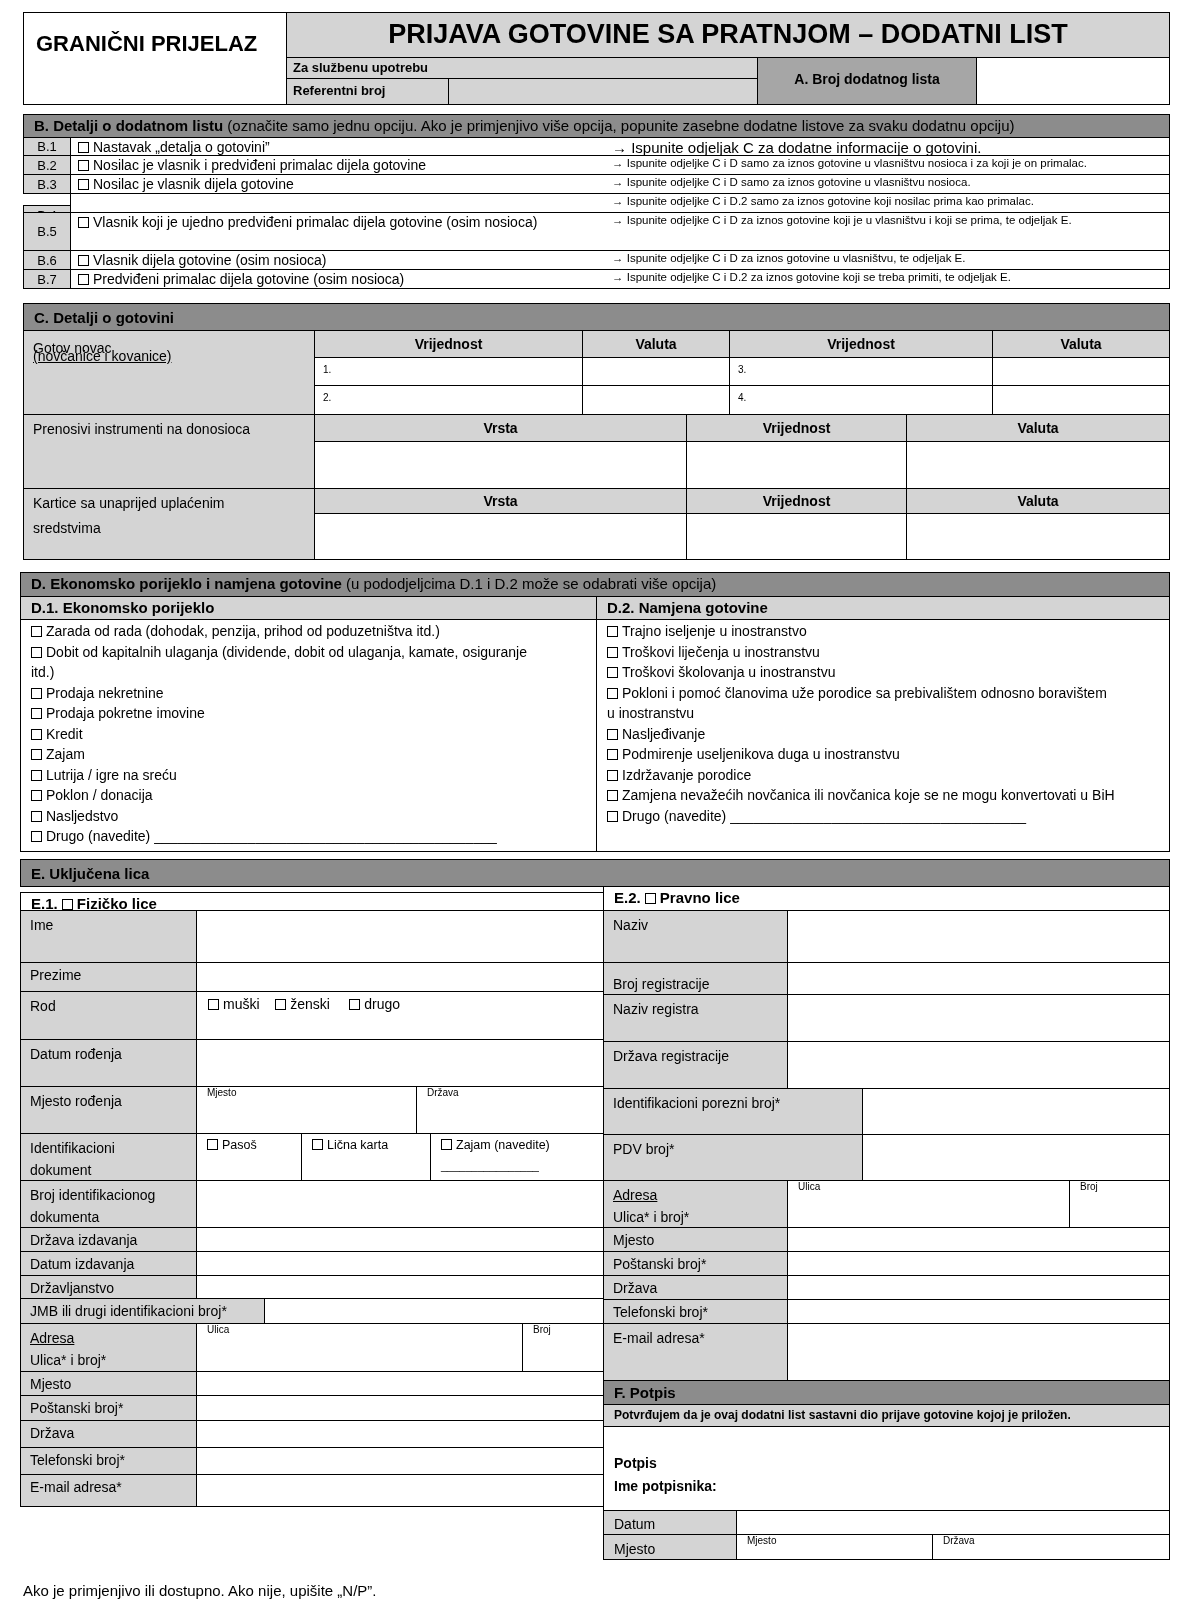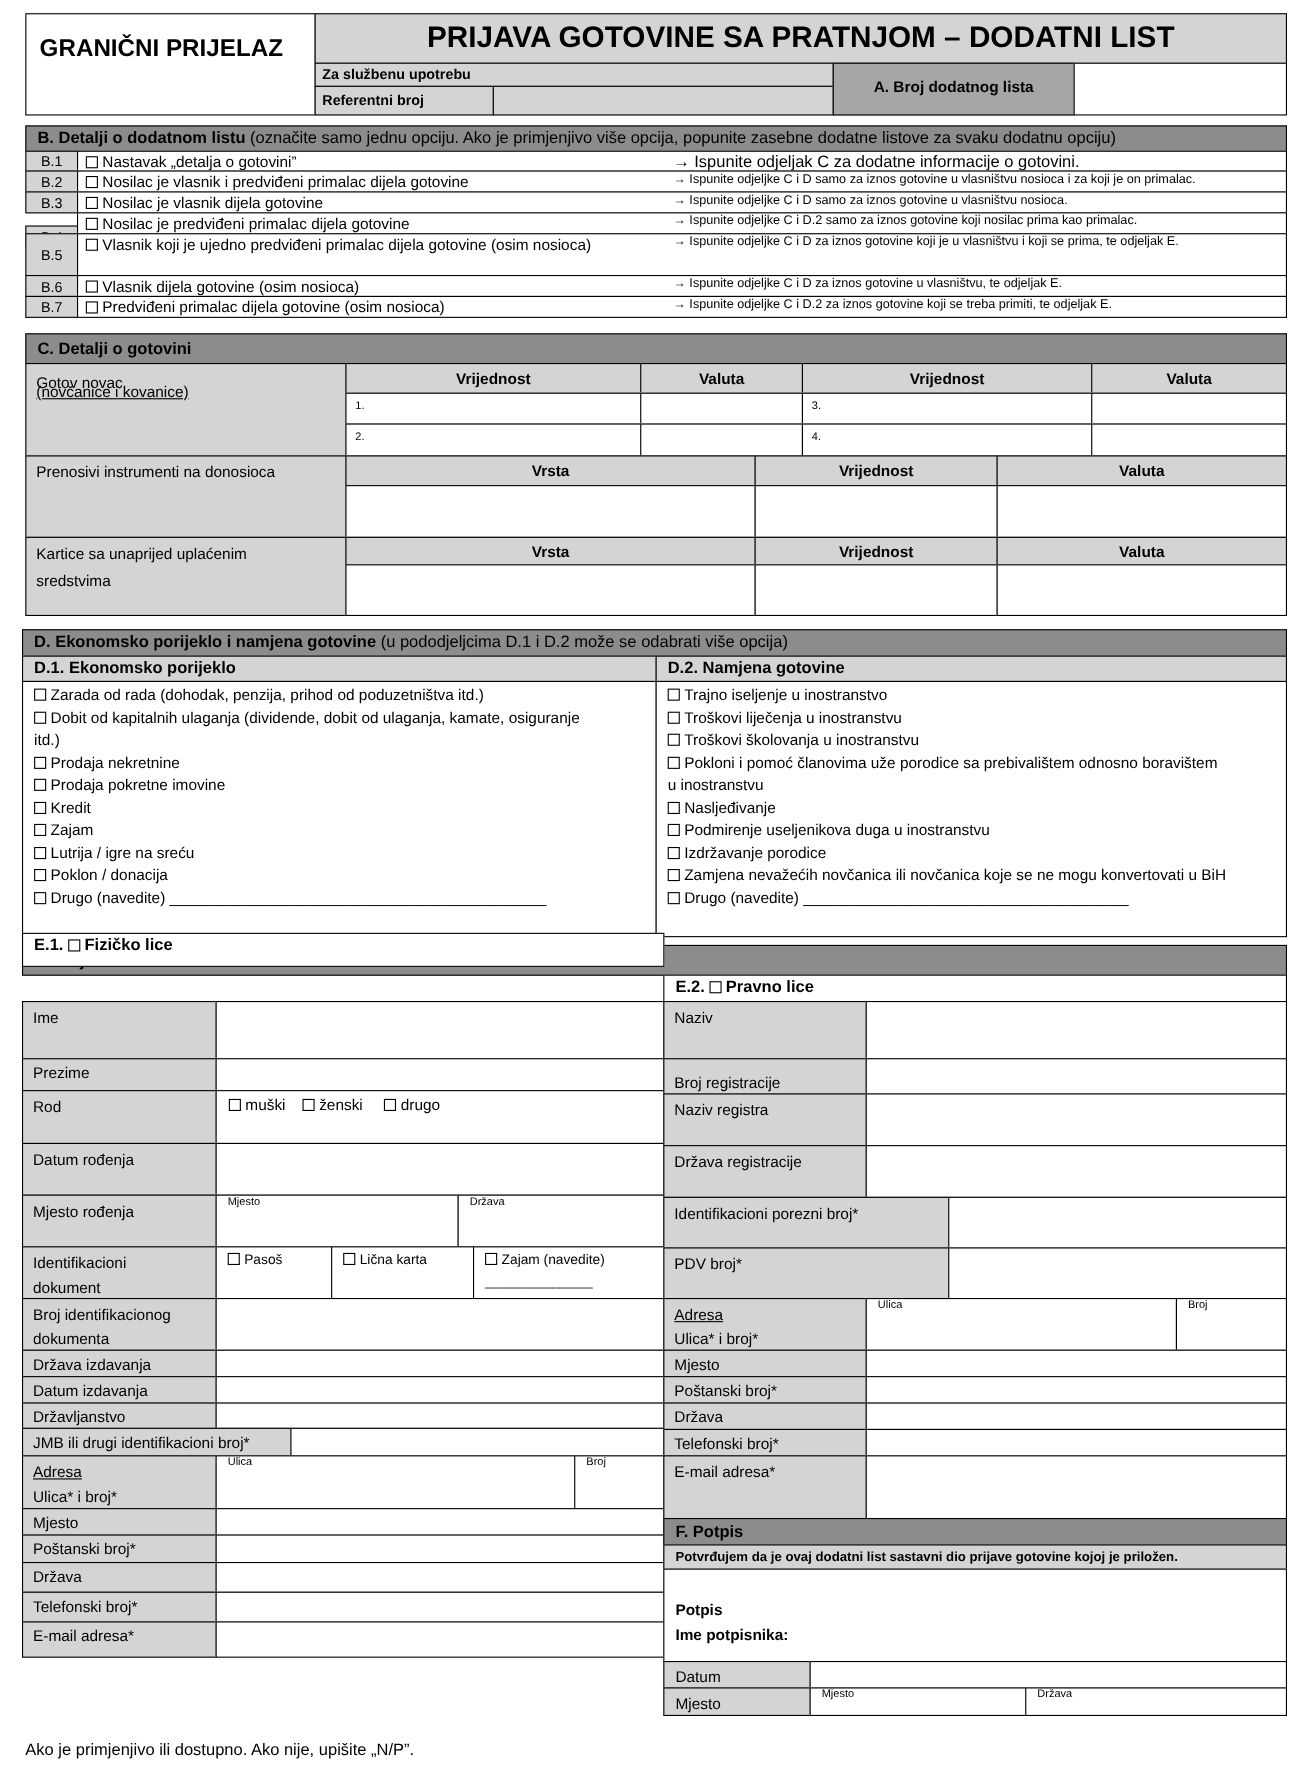--- a/index.html
+++ b/index.html
@@ -74,23 +74,20 @@
        <div class="box w" style="left:70px;top:174px;width:1100px;height:20px;">
          <div class="abs" style="left:7px;top:0;width:520px;font-size:14px;line-height:18px;white-space:normal;">
            <span class="chk"></span><span>Nosilac je vlasnik dijela gotovine</span>
          </div>
          <div class="t" style="left:541px;top:1px;font-size:11.5px;">→ Ispunite odjeljke C i D samo za iznos gotovine u vlasništvu nosioca.</div>
        </div>
     <div class="box g1" style="left:23px;top:205px;width:48px;height:20px;">
          <div class="t c" style="left:0;right:0;top:1.5px;font-size:13px;">B.4</div>
        </div>
        <div class="box w" style="left:70px;top:193px;width:1100px;height:20px;">
-         <div class="abs" style="left:7px;top:0;width:520px;font-size:14px;line-height:18px;white-space:normal;">
-           <span class="chk"></span><span>Nosilac je predviđeni primalac dijela gotovine</span>
-         </div>
          <div class="t" style="left:541px;top:1px;font-size:11.5px;">→ Ispunite odjeljke C i D.2 samo za iznos gotovine koji nosilac prima kao primalac.</div>
        </div>
     <div class="box g1" style="left:23px;top:212px;width:48px;height:39px;">
          <div class="t c" style="left:0;right:0;top:11px;font-size:13px;">B.5</div>
        </div>
        <div class="box w" style="left:70px;top:212px;width:1100px;height:39px;">
          <div class="abs" style="left:7px;top:0;width:520px;font-size:14px;line-height:18px;white-space:normal;">
            <span class="chk"></span><span>Vlasnik koji je ujedno predviđeni primalac dijela gotovine (osim nosioca)</span>
          </div>
          <div class="t" style="left:541px;top:1px;font-size:11.5px;">→ Ispunite odjeljke C i D za iznos gotovine koji je u vlasništvu i koji se prima, te odjeljak E.</div>
@@ -202,39 +199,40 @@
 <div id="d1-list" class="abs" style="left:31px;top:621px;">
     <div class="opt"><span class="chk"></span><span>Zarada od rada (dohodak, penzija, prihod od poduzetništva itd.)</span></div>
     <div class="opt"><span class="chk"></span><span>Dobit od kapitalnih ulaganja (dividende, dobit od ulaganja, kamate, osiguranje</span></div>
     <div class="opt"><span>itd.)</span></div>
     <div class="opt"><span class="chk"></span><span>Prodaja nekretnine</span></div>
     <div class="opt"><span class="chk"></span><span>Prodaja pokretne imovine</span></div>
     <div class="opt"><span class="chk"></span><span>Kredit</span></div>
     <div class="opt"><span class="chk"></span><span>Zajam</span></div>
     <div class="opt"><span class="chk"></span><span>Lutrija / igre na sreću</span></div>
     <div class="opt"><span class="chk"></span><span>Poklon / donacija</span></div>
+    <div class="opt"><span class="chk"></span><span>Nasljedstvo</span></div>
     <div class="opt"><span class="chk"></span><span>Drugo (navedite) ____________________________________________</span></div>
   </div>
 <div id="d2-list" class="abs" style="left:607px;top:621px;">
     <div class="opt"><span class="chk"></span><span>Trajno iseljenje u inostranstvo</span></div>
     <div class="opt"><span class="chk"></span><span>Troškovi liječenja u inostranstvu</span></div>
     <div class="opt"><span class="chk"></span><span>Troškovi školovanja u inostranstvu</span></div>
     <div class="opt"><span class="chk"></span><span>Pokloni i pomoć članovima uže porodice sa prebivalištem odnosno boravištem</span></div>
     <div class="opt"><span>u inostranstvu</span></div>
     <div class="opt"><span class="chk"></span><span>Nasljeđivanje</span></div>
     <div class="opt"><span class="chk"></span><span>Podmirenje useljenikova duga u inostranstvu</span></div>
     <div class="opt"><span class="chk"></span><span>Izdržavanje porodice</span></div>
     <div class="opt"><span class="chk"></span><span>Zamjena nevažećih novčanica ili novčanica koje se ne mogu konvertovati u BiH</span></div>
     <div class="opt"><span class="chk"></span><span>Drugo (navedite) ______________________________________</span></div>
   </div>
 
 <div class="box g2" style="left:20px;top:859px;width:1150px;height:28px;">
   <div class="t hdr" style="top:4px;">E. Uključena lica</div>
 </div>
-<div class="box w" style="left:20px;top:848px;width:584px;height:31px;">
+<div class="box w" style="left:20px;top:892px;width:584px;height:31px;">
   <div class="t b" style="left:10px;top:2px;font-size:15px;">
     <span>E.1.</span>
     <span class="chk"></span><span>Fizičko lice</span>
   </div>
 </div>
 <div class="box w" style="left:603px;top:886px;width:567px;height:25px;">
   <div class="t b" style="left:10px;top:2px;font-size:15px;">
     <span>E.2.</span>
     <span class="chk"></span><span>Pravno lice</span>
   </div>

